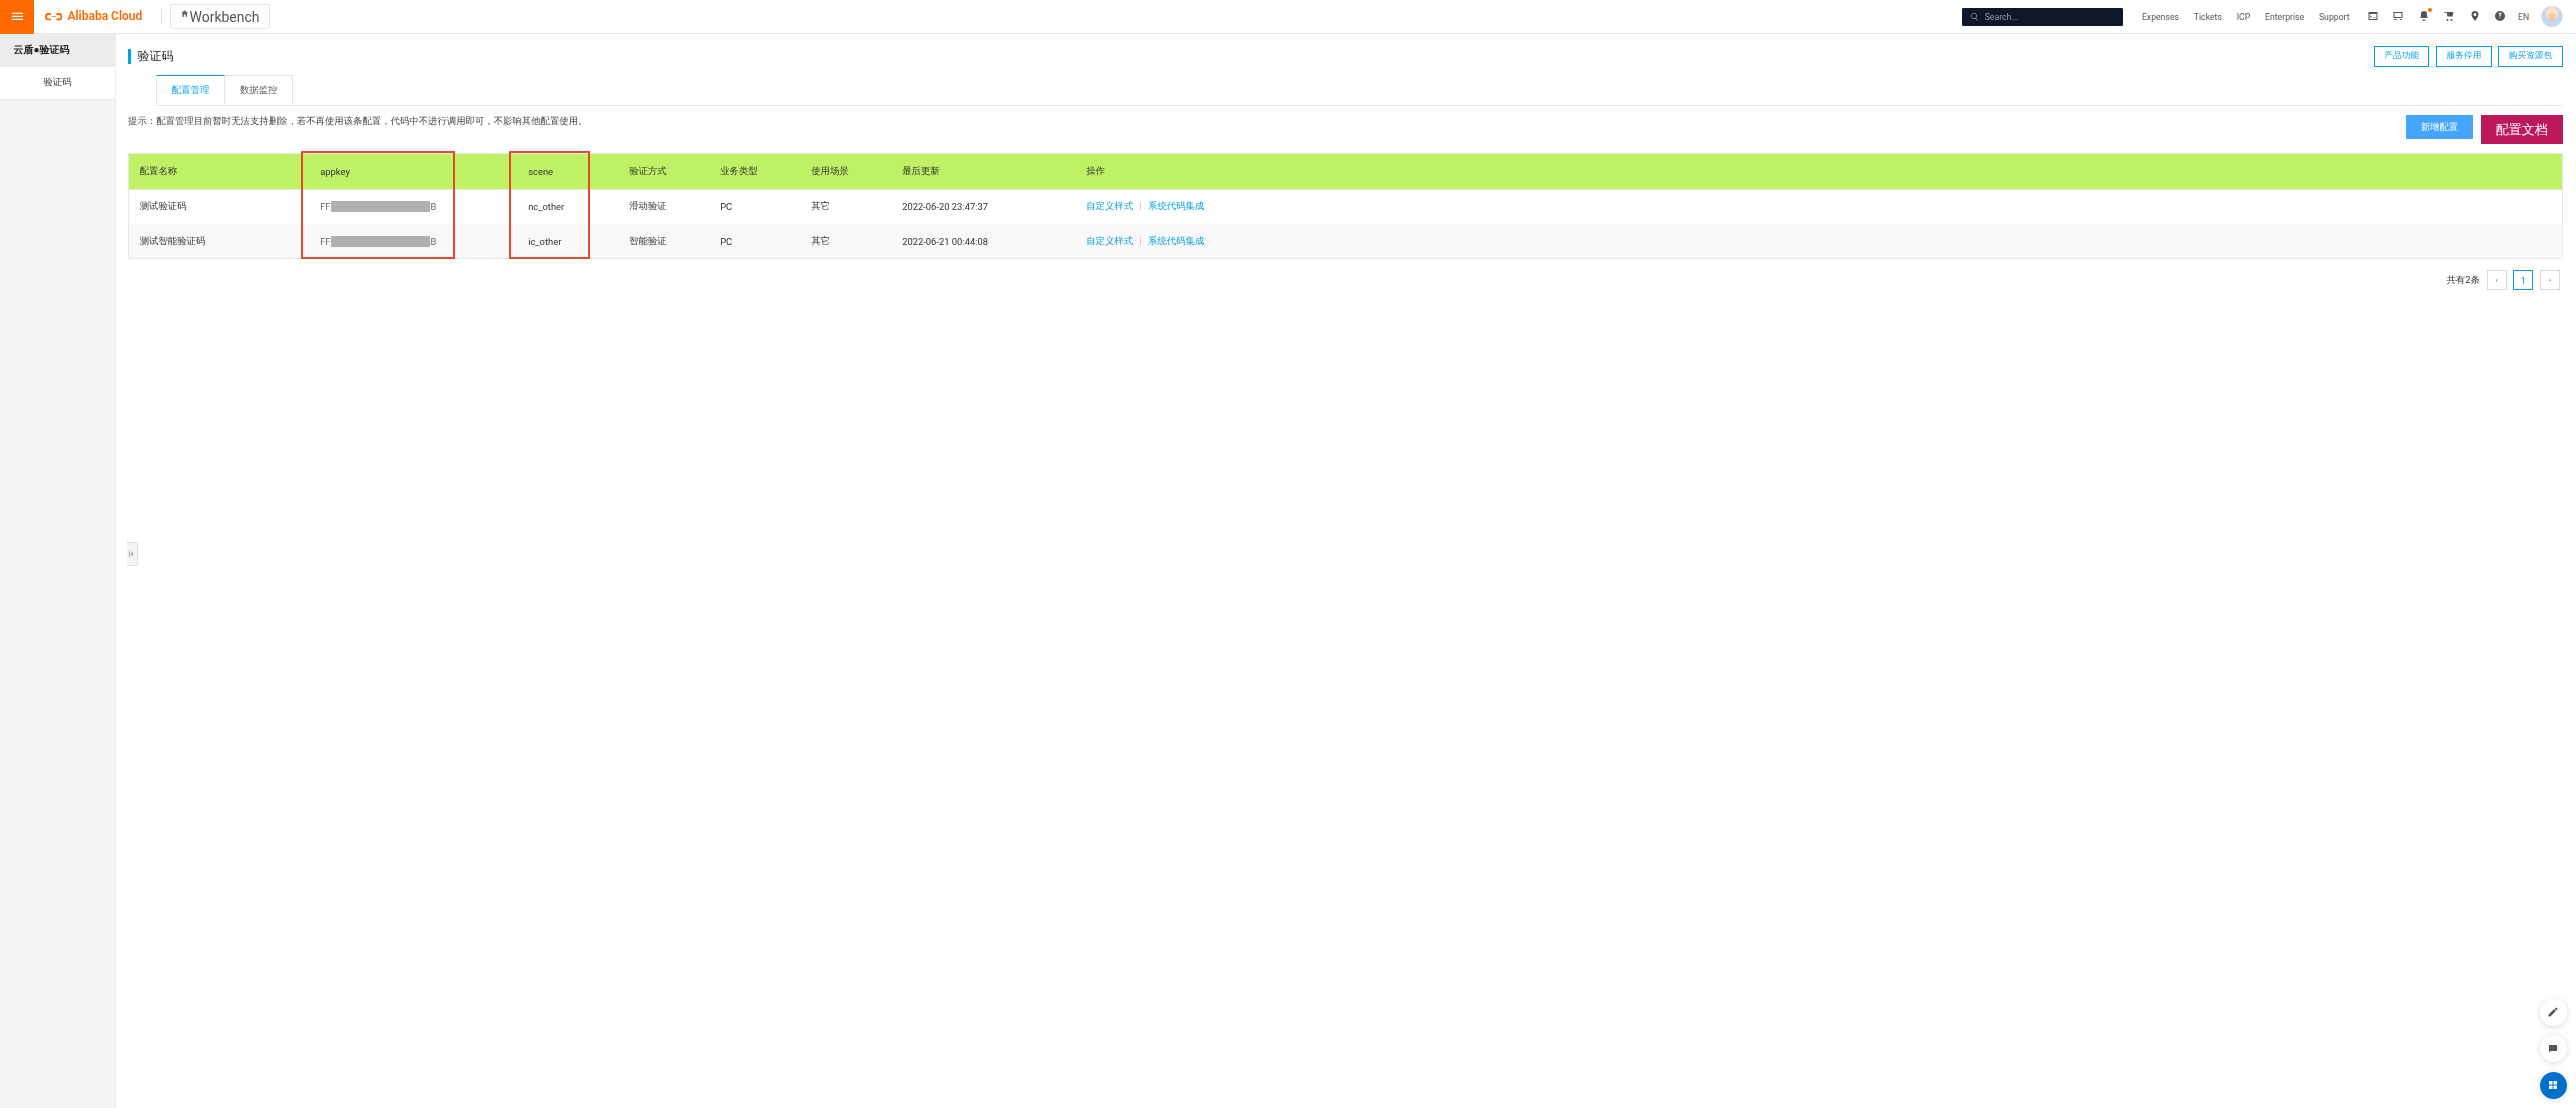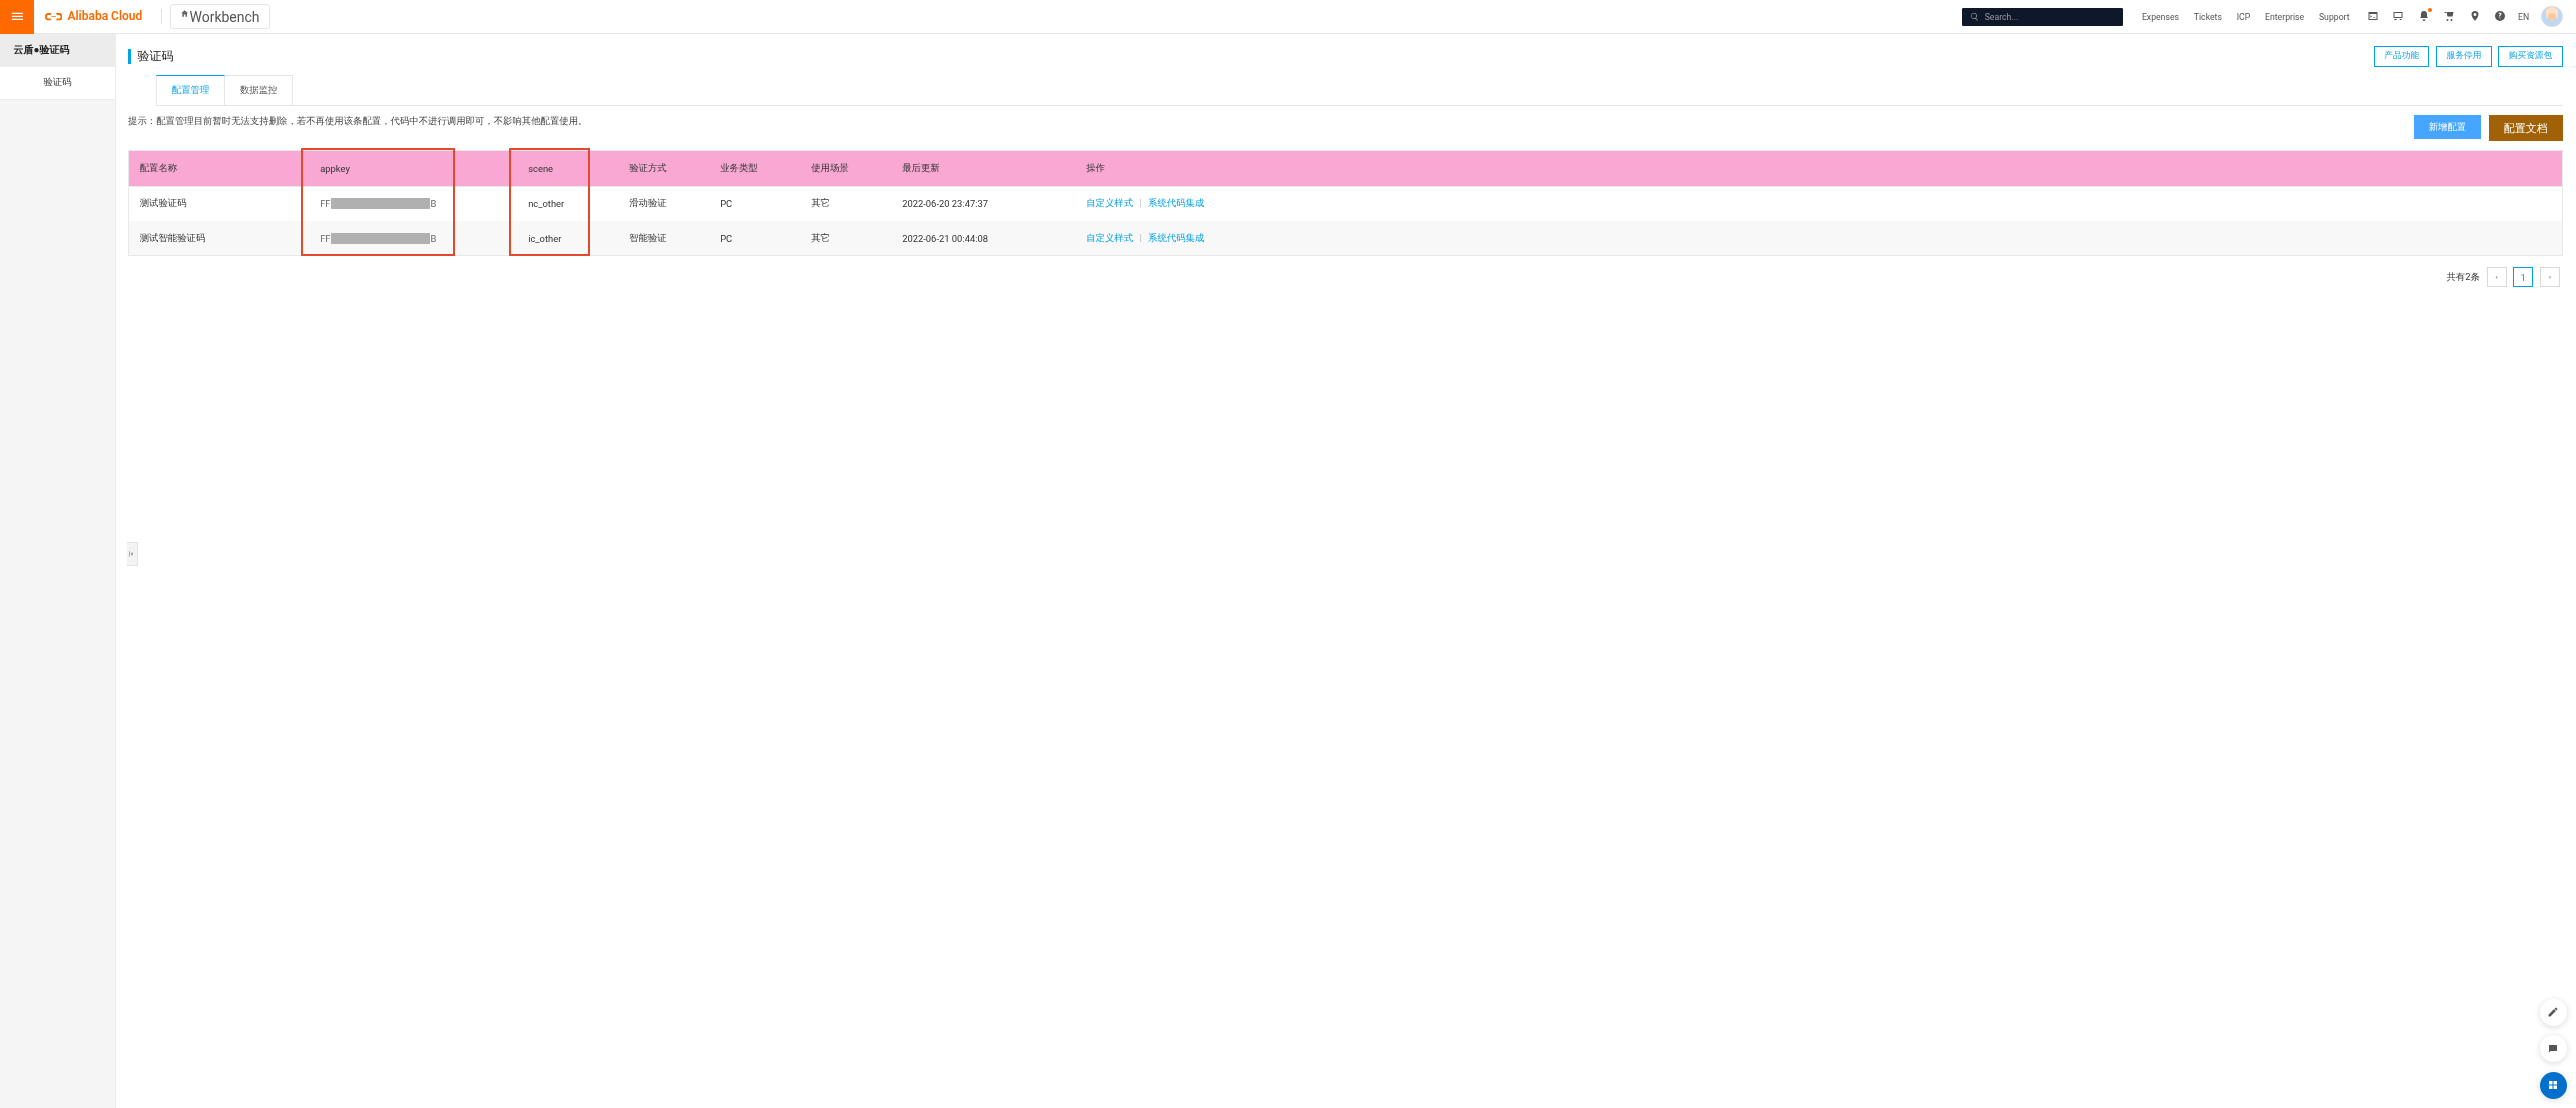--- a/index.html
+++ b/index.html
@@ -47,26 +47,26 @@
 
 .tabs { display: flex; border-bottom: 0; margin-top: 0; }
 .tab { padding: 8px 14.8px; border: 0.7px solid #e6e6e6; border-bottom: none; background: #fff; color: #555; font-size: 9.4px; cursor: pointer; position: relative; top: 0.7px; }
 .tab.active { color: #00a0e9; border-top: 1.3px solid #00a0e9; }
 .tab:not(.active) { border-left: none; }
 .tabs-line { border-bottom: 0.7px solid #e6e6e6; margin-left: 28px; }
 
 .hint-row { display: flex; align-items: flex-start; padding: 9.4px 0; gap: 8px; }
 .hint-row .hint { color: #444; font-size: 9.4px; }
 .btn-primary { background: #46a6ff; color: #fff; border: none; padding: 5.4px 14.8px; font-size: 9.4px; cursor: pointer; }
-.btn-dark { background: #a16207; color: #fff; border: none; padding: 5.4px 14.8px; font-size: 11px; cursor: pointer; }
+.btn-dark { background: #be185d; color: #fff; border: none; padding: 5.4px 14.8px; font-size: 13px; cursor: pointer; }
 
 
 .tbl { width: 100%; border: 0.7px solid #e8e8e8; border-collapse: collapse; }
 .tbl th, .tbl td { text-align: left; font-size: 9.4px; color: #333; padding: 10.7px 10.7px; font-weight: 400; }
-.tbl thead th { background: #f9a8d4; border-bottom: 0.7px solid #e8e8e8; color: #333; }
+.tbl thead th { background: #bef264; border-bottom: 0.7px solid #e8e8e8; color: #333; }
 .tbl tbody tr:nth-child(even) { background: #f8f8f8; }
 .tbl tbody tr:nth-child(odd) { background: #fff; }
 .redacted { display: inline-block; position: relative; color: #666; }
 .redacted .mask { display: inline-block; background: #b0b0b0; color: transparent; border-radius: 0.7px; }
 .link { color: #00a0e9; cursor: pointer; }
 .sep { color: #bbb; padding: 0 4px; }
 
 .hl-box { position: absolute; border: 2px solid #e34a2b; pointer-events: none; }
 
 .pager { display: flex; justify-content: flex-end; align-items: center; gap: 6.7px; padding: 10.7px 2.7px; font-size: 9.4px; color: #333; }

